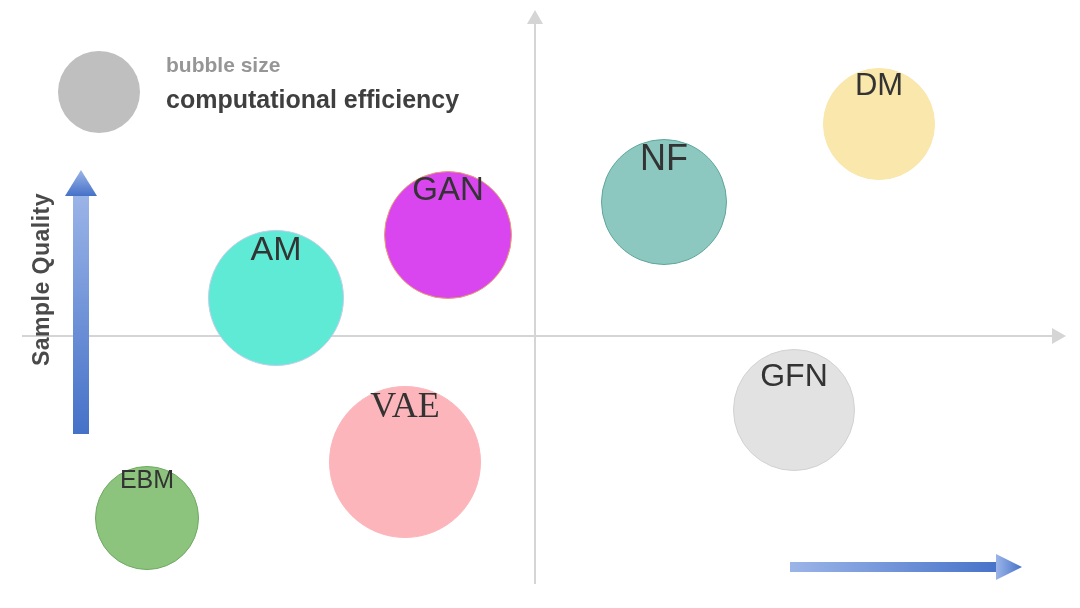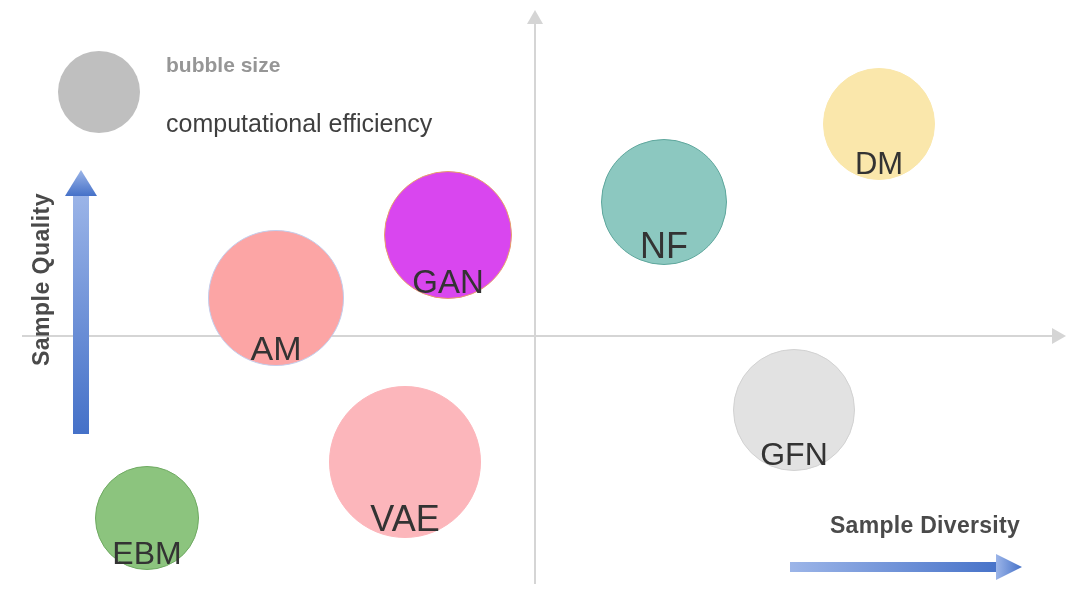--- a/index.html
+++ b/index.html
@@ -53,21 +53,21 @@
     border-top: 8px solid transparent;
     border-bottom: 8px solid transparent;
     border-left: 14px solid #cfcfcf;
   }
   
   .bubble {
     position: absolute;
     border-radius: 50%;
     box-sizing: border-box;
     display: flex;
-    align-items: flex-end;
+    align-items: flex-start;
     justify-content: center;
     color: #333333;
     font-weight: 400;
   }
   .bubble-label {
     pointer-events: none;
     line-height: 1;
   }
   
   #legend {
@@ -93,25 +93,24 @@
   }
   .legend-line-1 {
     font-size: 21px;
     font-weight: bold;
     color: #969696;
     line-height: 34px;
     white-space: nowrap;
   }
   .legend-line-2 {
     font-size: 25px;
-    font-weight: normal;
+    font-weight: bold;
     color: #3f3f3f;
     line-height: 34px;
     white-space: nowrap;
-    margin-top: 24px;
   }
   
   #y-annotation {
     position: absolute;
     left: 8px;
     top: 168px;
     width: 100px;
     height: 270px;
   }
   #y-axis-label {
@@ -175,26 +174,26 @@
   <div id="legend">
     <div id="legend-swatch" style="background: rgb(191, 191, 191);"></div>
     <div id="legend-text">
       <div class="legend-line-1">bubble size</div>
       <div class="legend-line-2">computational efficiency</div>
     </div>
   </div>
 
   <div id="bubbles">
       <div class="bubble" style="left: 95px; top: 466px; width: 104px; height: 104px; background: rgb(140, 196, 126); border: 1.5px solid rgb(111, 170, 98);">
-        <span class="bubble-label" style="font-size: 32px;">EBM</span>
-      </div>
-      <div class="bubble" style="left: 208px; top: 230px; width: 136px; height: 136px; background: #fca5a5; border: 1.5px solid rgb(195, 205, 236);">
+        <span class="bubble-label" style="font-size: 25px;">EBM</span>
+      </div>
+      <div class="bubble" style="left: 208px; top: 230px; width: 136px; height: 136px; background: #5eead4; border: 1.5px solid rgb(195, 205, 236);">
         <span class="bubble-label" style="font-size: 34px;">AM</span>
       </div>
-      <div class="bubble" style="left: 329px; top: 386px; width: 152px; height: 152px; background: rgb(252, 182, 187); border: 1.5px solid rgb(252, 182, 187);">
+      <div class="bubble" style="left: 329px; top: 386px; width: 152px; height: 152px; background: rgb(252, 182, 187); border: 1.5px solid rgb(252, 182, 187); font-family: Liberation Serif, serif;">
         <span class="bubble-label" style="font-size: 36px;">VAE</span>
       </div>
       <div class="bubble" style="left: 384px; top: 171px; width: 128px; height: 128px; background: #d946ef; border: 1.5px solid rgb(232, 160, 106);">
         <span class="bubble-label" style="font-size: 33px;">GAN</span>
       </div>
       <div class="bubble" style="left: 601px; top: 139px; width: 126px; height: 126px; background: rgb(140, 200, 192); border: 1.5px solid rgb(95, 167, 157);">
         <span class="bubble-label" style="font-size: 36px;">NF</span>
       </div>
       <div class="bubble" style="left: 733px; top: 349px; width: 122px; height: 122px; background: rgb(226, 226, 226); border: 1.5px solid rgb(210, 210, 210);">
         <span class="bubble-label" style="font-size: 32px; margin-top: 9px;">GFN</span>
@@ -212,21 +211,20 @@
           <stop offset="0%" id="gv0" stop-color="#4571c8"></stop>
           <stop offset="100%" id="gv1" stop-color="#9cb5e8"></stop>
         </linearGradient>
       </defs>
       <rect x="9" y="24" width="16" height="242" fill="url(#gradV)"></rect>
       <polygon points="17,2 33,28 1,28" fill="url(#gradV)"></polygon>
     </svg>
   </div>
 
   <div id="x-annotation">
-    <div id="x-axis-label" style="color: rgb(74, 74, 74);">Sample Diversity</div>
     <svg id="x-arrow" viewBox="0 0 234 30">
       <defs>
         <linearGradient id="gradH" x1="0" y1="0" x2="1" y2="0">
           <stop offset="0%" id="gh0" stop-color="#9cb5e8"></stop>
           <stop offset="100%" id="gh1" stop-color="#4571c8"></stop>
         </linearGradient>
       </defs>
       <rect x="0" y="10" width="212" height="10" fill="url(#gradH)"></rect>
       <polygon points="232,15 206,28 206,2" fill="url(#gradH)"></polygon>
     </svg>

